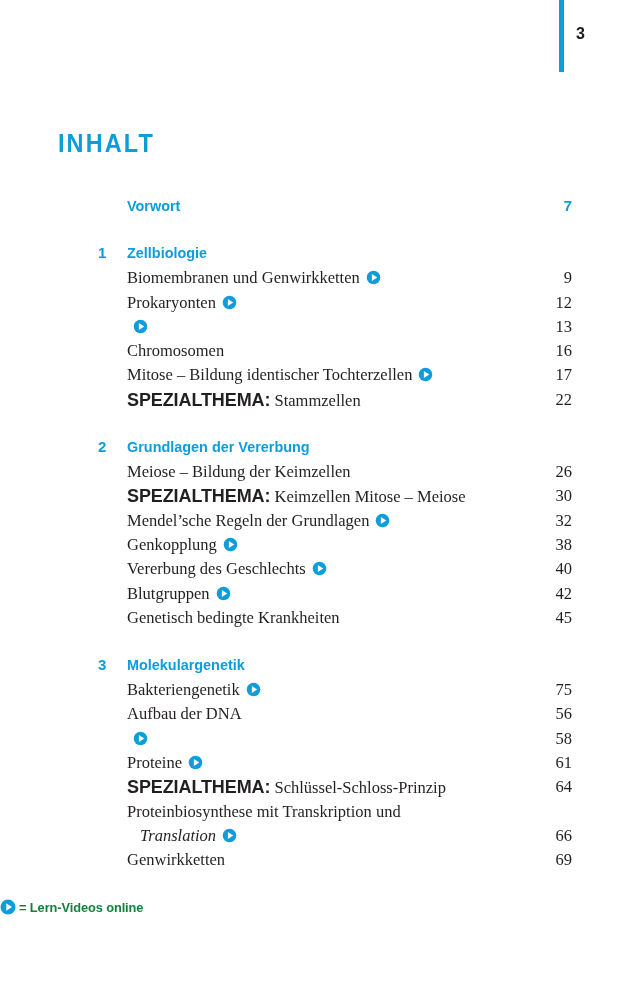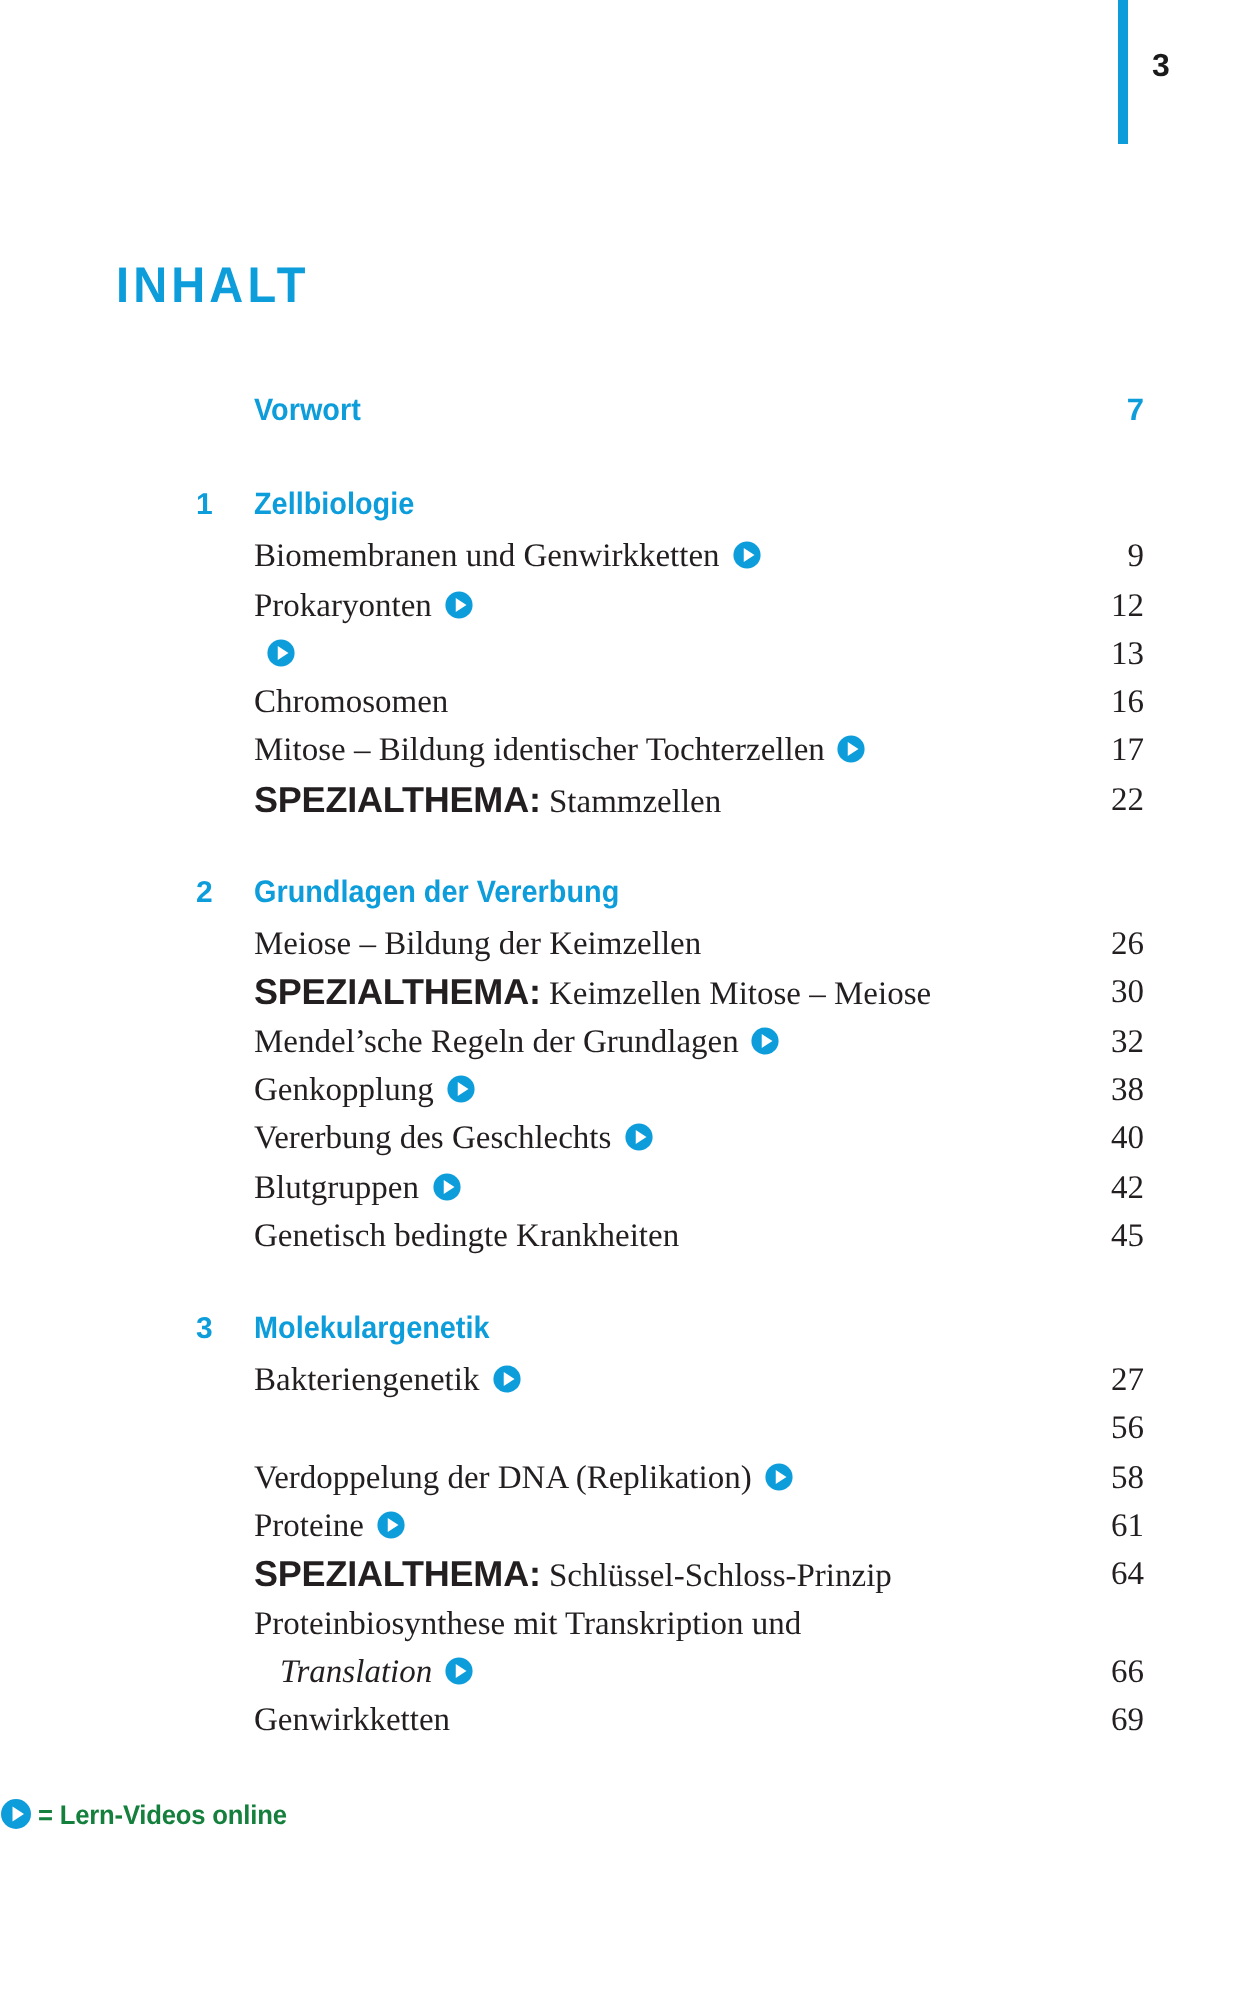--- a/index.html
+++ b/index.html
@@ -285,27 +285,28 @@
     <div class="block-gap" style="height: 22px;"></div>
     <div class="row chapter">
       <span class="chapno">3</span>
       <span class="entry">Molekulargenetik</span>
     </div>
     <div class="row">
       <span class="entry"><span>Bakteriengenetik</span><span class="play-icon"><svg viewBox="0 0 32 32" width="15" height="15" xmlns="http://www.w3.org/2000/svg">
             <circle cx="16" cy="16" r="14.5" fill="#0d9ddb"></circle>
             <polygon points="12.5,8.5 24,16 12.5,23.5" fill="#ffffff"></polygon>
           </svg></span></span>
-      <span class="pageno">27</span>
-    </div>
-    <div class="row">
+      <span class="pageno">75</span>
+    </div>
+    <div class="row">
+      <span class="entry"><span>Aufbau der DNA</span></span>
       <span class="pageno">56</span>
     </div>
     <div class="row">
-      <span class="entry"><span>Verdoppelung der DNA (Replikation)</span><span class="play-icon"><svg viewBox="0 0 32 32" width="15" height="15" xmlns="http://www.w3.org/2000/svg">
+      <span class="entry"><span class="play-icon"><svg viewBox="0 0 32 32" width="15" height="15" xmlns="http://www.w3.org/2000/svg">
             <circle cx="16" cy="16" r="14.5" fill="#0d9ddb"></circle>
             <polygon points="12.5,8.5 24,16 12.5,23.5" fill="#ffffff"></polygon>
           </svg></span></span>
       <span class="pageno">58</span>
     </div>
     <div class="row">
       <span class="entry"><span>Proteine</span><span class="play-icon"><svg viewBox="0 0 32 32" width="15" height="15" xmlns="http://www.w3.org/2000/svg">
             <circle cx="16" cy="16" r="14.5" fill="#0d9ddb"></circle>
             <polygon points="12.5,8.5 24,16 12.5,23.5" fill="#ffffff"></polygon>
           </svg></span></span>

